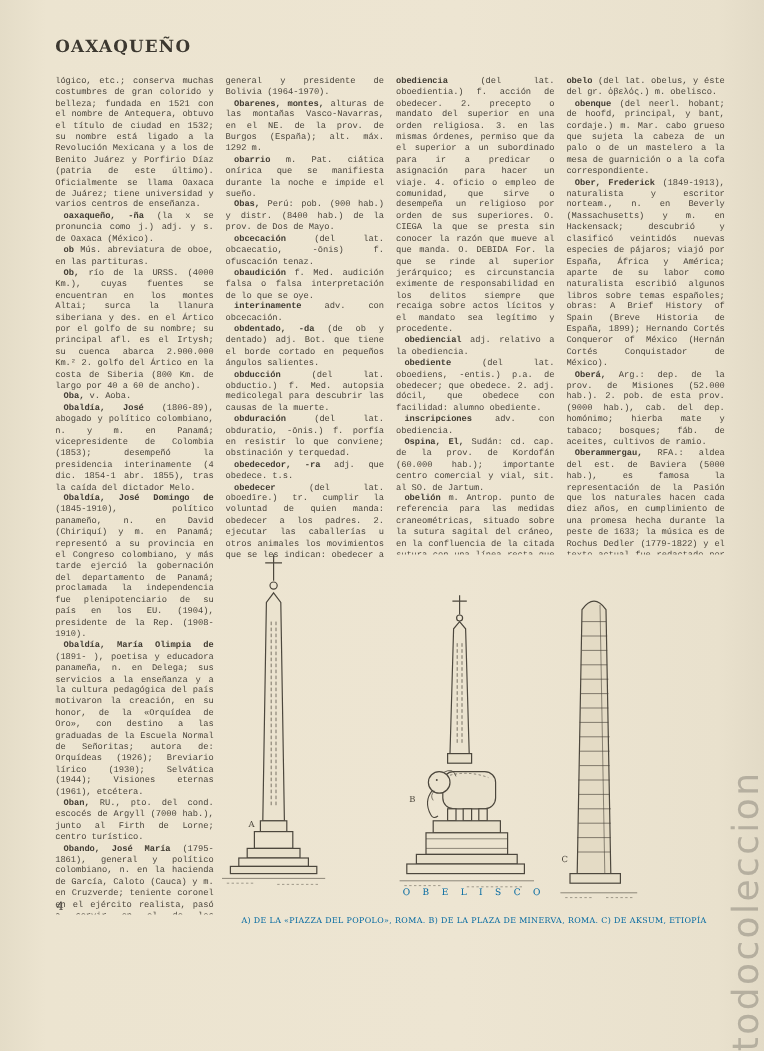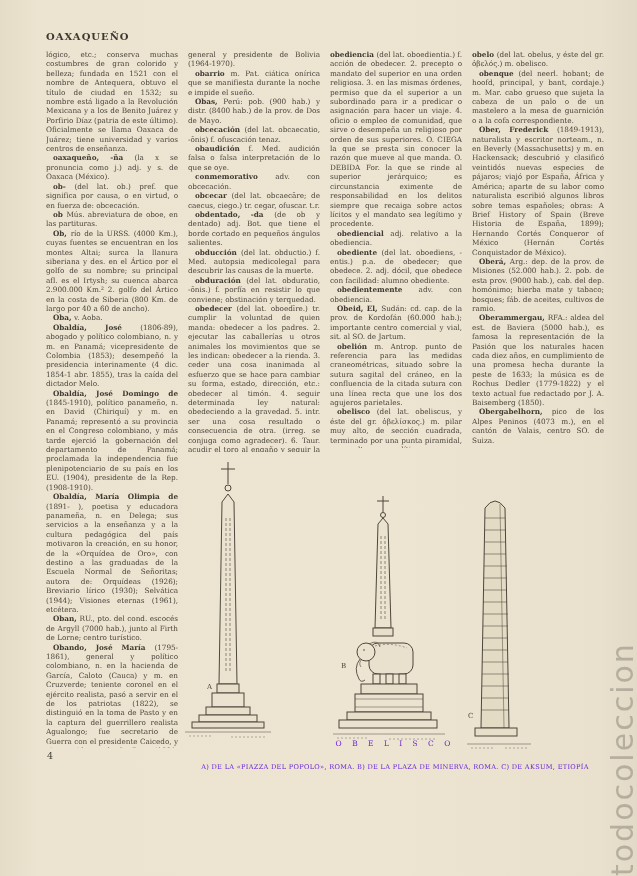--- a/index.html
+++ b/index.html
@@ -4,86 +4,86 @@
 <style>
   html,body{margin:0;padding:0;}
   body{
     width:637px;height:876px;position:relative;overflow:hidden;
     background:linear-gradient(90deg,#e4dcc7 0,#ece4d0 6%,#ede5d2 60%,#e9e1cd 94%,#e2dac6 100%);
     font-family:"DejaVu Serif", serif;
     color:#45403a;
   }
   .guideword{
     position:absolute;left:46px;top:31px;
-    font-weight:bold;font-size:10px;letter-spacing:1px;color:#3c3830;
+    font-weight:bold;font-size:14px;letter-spacing:1px;color:#3c3830;
   }
   .col{
-    position:absolute;top:50px;width:132px;overflow:hidden;
+    position:absolute;top:64px;width:132px;overflow:hidden;
     font-size:7.3px;line-height:9.4px;text-align:justify;
-    color:#4a453c;letter-spacing:-0.05px;
+    color:#4a453c;letter-spacing:-0.05px;font-family:Liberation Mono, monospace;
   }
   .col p{margin:0;text-indent:7px;}
   .col p.noindent{text-indent:0;}
   .col b{font-weight:bold;color:#403b32;}
   #col1{left:46px;height:698px;}
   #col2{left:188px;height:402px;}
   #col3{left:330px;height:398px;}
   #col4{left:472px;height:398px;}
   .figure-svg{position:absolute;left:183px;top:456px;}
   .fig-caption{
     position:absolute;left:185px;top:739px;width:420px;text-align:center;
-    color:#6d28d9;
+    color:#0369a1;
   }
   .fig-title{font-size:7.5px;letter-spacing:4px;font-weight:normal;}
   .fig-sub{font-size:6.6px;letter-spacing:0.3px;margin-top:15px;}
   .pagenum{position:absolute;left:47px;top:750px;font-size:9.5px;color:#45403a;}
   .watermark{
     position:absolute;right:-3px;top:418px;height:458px;
     writing-mode:vertical-rl;transform:rotate(180deg);
     font-family:"DejaVu Sans", sans-serif;font-size:30px;letter-spacing:2px;
     color:#8f8a7e;opacity:0.55;white-space:nowrap;
   }
 </style>
 </head>
 <body>
 
 <div class="guideword">OAXAQUEÑO</div>
 
 <div id="col1" class="col">
     <p class="noindent">lógico, etc.; conserva muchas costumbres de gran colorido y belleza; fundada en 1521 con el nombre de Antequera, obtuvo el título de ciudad en 1532; su nombre está ligado a la Revolución Mexicana y a los de Benito Juárez y Porfirio Díaz (patria de este último). Oficialmente se llama Oaxaca de Juárez; tiene universidad y varios centros de enseñanza.</p>
     <p><b>oaxaqueño, -ña </b>(la x se pronuncia como j.) adj. y s. de Oaxaca (México).</p>
-    <p><b>ob- </b>(del lat. ob.) pref. que significa por causa, o en virtud, o en fuerza de: obcecación.</p>
     <p><b>ob </b>Mús. abreviatura de oboe, en las partituras.</p>
     <p><b>Ob, </b>río de la URSS. (4000 Km.), cuyas fuentes se encuentran en los montes Altai; surca la llanura siberiana y des. en el Ártico por el golfo de su nombre; su principal afl. es el Irtysh; su cuenca abarca 2.900.000 Km.² 2. golfo del Ártico en la costa de Siberia (800 Km. de largo por 40 a 60 de ancho).</p>
     <p><b>Oba, </b>v. Aoba.</p>
     <p><b>Obaldía, José </b>(1806-89), abogado y político colombiano, n. y m. en Panamá; vicepresidente de Colombia (1853); desempeñó la presidencia interinamente (4 dic. 1854-1 abr. 1855), tras la caída del dictador Melo.</p>
     <p><b>Obaldía, José Domingo de </b>(1845-1910), político panameño, n. en David (Chiriquí) y m. en Panamá; representó a su provincia en el Congreso colombiano, y más tarde ejerció la gobernación del departamento de Panamá; proclamada la independencia fue plenipotenciario de su país en los EU. (1904), presidente de la Rep. (1908-1910).</p>
     <p><b>Obaldía, María Olimpia de </b>(1891- ), poetisa y educadora panameña, n. en Delega; sus servicios a la enseñanza y a la cultura pedagógica del país motivaron la creación, en su honor, de la «Orquídea de Oro», con destino a las graduadas de la Escuela Normal de Señoritas; autora de: Orquídeas (1926); Breviario lírico (1930); Selvática (1944); Visiones eternas (1961), etcétera.</p>
     <p><b>Oban, </b>RU., pto. del cond. escocés de Argyll (7000 hab.), junto al Firth de Lorne; centro turístico.</p>
     <p><b>Obando, José María </b>(1795-1861), general y político colombiano, n. en la hacienda de García, Caloto (Cauca) y m. en Cruzverde; teniente coronel en el ejército realista, pasó a servir en el de los patriotas (1822), se distinguió en la toma de Pasto y en la captura del guerrillero realista Agualongo; fue secretario de Guerra con el presidente Caicedo, y vicepresidente de la Rep. (1831-32); como tal asumió el Ejecutivo tras la renuncia de aquél; en 1840 se alzó en armas contra el Gobierno, y vencido, hubo de buscar refugio en el Perú y Chile; elegido presidente (1853), la sublevación del general José M. Melo (17 abr. 1854) lo arrojó del poder; preso tras la caída de éste, fue destituido por el Senado (4 abr. 1855); nombrado más tarde, por el general Mosquera, comandante de las fuerzas del Cauca (1860), murió alanceado en Cruzverde o Puente de Tierra (29 abr.), cerca de Subachoque, en una escaramuza librada con las fuerzas del gobierno de Ospina; autor de: Apuntamientos para la Historia.</p>
   </div>
 <div id="col2" class="col">
     <p class="noindent">general y presidente de Bolivia (1964-1970).</p>
+    <p><b>Obarenes, montes, </b>alturas de las montañas Vasco-Navarras, en el NE. de la prov. de Burgos (España); alt. máx. 1292 m.</p>
     <p><b>obarrio </b>m. Pat. ciática onírica que se manifiesta durante la noche e impide el sueño.</p>
     <p><b>Obas, </b>Perú: pob. (900 hab.) y distr. (8400 hab.) de la prov. de Dos de Mayo.</p>
     <p><b>obcecación </b>(del lat. obcaecatio, -ōnis) f. ofuscación tenaz.</p>
     <p><b>obaudición </b>f. Med. audición falsa o falsa interpretación de lo que se oye.</p>
-    <p><b>conmemorativo </b>adv. con obcecación.</p>
-    <p><b>obcecar </b>(del lat. obcaecāre; de caecus, ciego.) tr. cegar, ofuscar. t.r.</p>
+    <p><b>interinamente </b>adv. con obcecación.</p>
     <p><b>obdentado, -da </b>(de ob y dentado) adj. Bot. que tiene el borde cortado en pequeños ángulos salientes.</p>
     <p><b>obducción </b>(del lat. obductio.) f. Med. autopsia medicolegal para descubrir las causas de la muerte.</p>
     <p><b>obduración </b>(del lat. obduratio, -ōnis.) f. porfía en resistir lo que conviene; obstinación y terquedad.</p>
+    <p><b>obedecedor, -ra </b>adj. que obedece. t.s.</p>
     <p><b>obedecer </b>(del lat. oboedīre.) tr. cumplir la voluntad de quien manda: obedecer a los padres. 2. ejecutar las caballerías u otros animales los movimientos que se les indican: obedecer a la rienda. 3. ceder una cosa inanimada al esfuerzo que se hace para cambiar su forma, estado, dirección, etc.: obedecer al timón. 4. seguir determinada ley natural: obedeciendo a la gravedad. 5. intr. ser una cosa resultado o consecuencia de otra. (irreg. se conjuga como agradecer). 6. Taur. acudir el toro al engaño y seguir la dirección que se le marca.</p>
   </div>
 <div id="col3" class="col">
     <p class="noindent"><b>obediencia </b>(del lat. oboedientia.) f. acción de obedecer. 2. precepto o mandato del superior en una orden religiosa. 3. en las mismas órdenes, permiso que da el superior a un subordinado para ir a predicar o asignación para hacer un viaje. 4. oficio o empleo de comunidad, que sirve o desempeña un religioso por orden de sus superiores. O. CIEGA la que se presta sin conocer la razón que mueve al que manda. O. DEBIDA For. la que se rinde al superior jerárquico; es circunstancia eximente de responsabilidad en los delitos siempre que recaiga sobre actos lícitos y el mandato sea legítimo y procedente.</p>
     <p><b>obediencial </b>adj. relativo a la obediencia.</p>
     <p><b>obediente </b>(del lat. oboediens, -entis.) p.a. de obedecer; que obedece. 2. adj. dócil, que obedece con facilidad: alumno obediente.</p>
-    <p><b>obedientemente </b>adv. con obediencia.</p>
-    <p><b>Obeid, El, </b>Sudán: cd. cap. de la prov. de Kordofán (60.000 hab.); importante centro comercial y vial, sit. al SO. de Jartum.</p>
+    <p><b>inscripciones </b>adv. con obediencia.</p>
+    <p><b>Ospina, El, </b>Sudán: cd. cap. de la prov. de Kordofán (60.000 hab.); importante centro comercial y vial, sit. al SO. de Jartum.</p>
     <p><b>obelión </b>m. Antrop. punto de referencia para las medidas craneométricas, situado sobre la sutura sagital del cráneo, en la confluencia de la citada sutura con una línea recta que une los dos agujeros parietales.</p>
     <p><b>obelisco </b>(del lat. obeliscus, y éste del gr. ὀβελίσκος.) m. pilar muy alto, de sección cuadrada, terminado por una punta piramidal, y gralte. monolítico; es un monumento conmemorativo que se coloca en lugares públicos; lo usaron principalmente los egipcios, que lo cubrían de inscripciones jeroglíficas; el obelisco más alto del mundo es el de Assuan, inacabado, que mide 41,75 m 2. señal que se ponía en la margen de los libros para alguna anotación.</p>
   </div>
 <div id="col4" class="col">
     <p class="noindent"><b>obelo </b>(del lat. obelus, y éste del gr. ὀβελός.) m. obelisco.</p>
     <p><b>obenque </b>(del neerl. hobant; de hoofd, principal, y bant, cordaje.) m. Mar. cabo grueso que sujeta la cabeza de un palo o de un mastelero a la mesa de guarnición o a la cofa correspondiente.</p>
     <p><b>Ober, Frederick </b>(1849-1913), naturalista y escritor norteam., n. en Beverly (Massachusetts) y m. en Hackensack; descubrió y clasificó veintidós nuevas especies de pájaros; viajó por España, África y América; aparte de su labor como naturalista escribió algunos libros sobre temas españoles; obras: A Brief History of Spain (Breve Historia de España, 1899); Hernando Cortés Conqueror of México (Hernán Cortés Conquistador de México).</p>
     <p><b>Oberá, </b>Arg.: dep. de la prov. de Misiones (52.000 hab.). 2. pob. de esta prov. (9000 hab.), cab. del dep. homónimo; hierba mate y tabaco; bosques; fáb. de aceites, cultivos de ramio.</p>
     <p><b>Oberammergau, </b>RFA.: aldea del est. de Baviera (5000 hab.), es famosa la representación de la Pasión que los naturales hacen cada diez años, en cumplimiento de una promesa hecha durante la peste de 1633; la música es de Rochus Dedler (1779-1822) y el texto actual fue redactado por J. A. Baisemberg (1850).</p>
     <p><b>Obergabelhorn, </b>pico de los Alpes Peninos (4073 m.), en el cantón de Valais, centro SO. de Suiza.</p>

